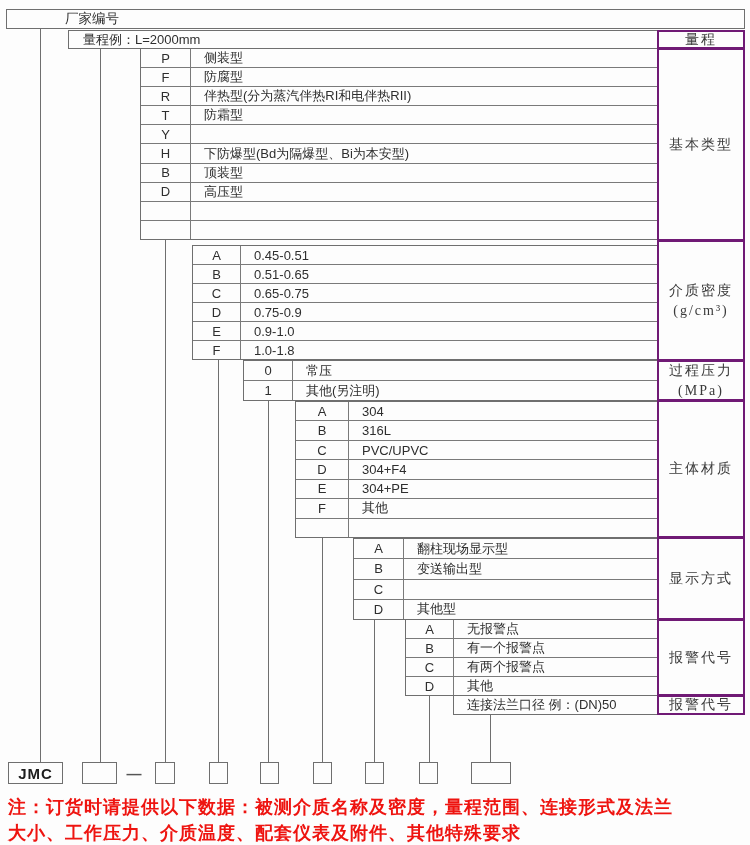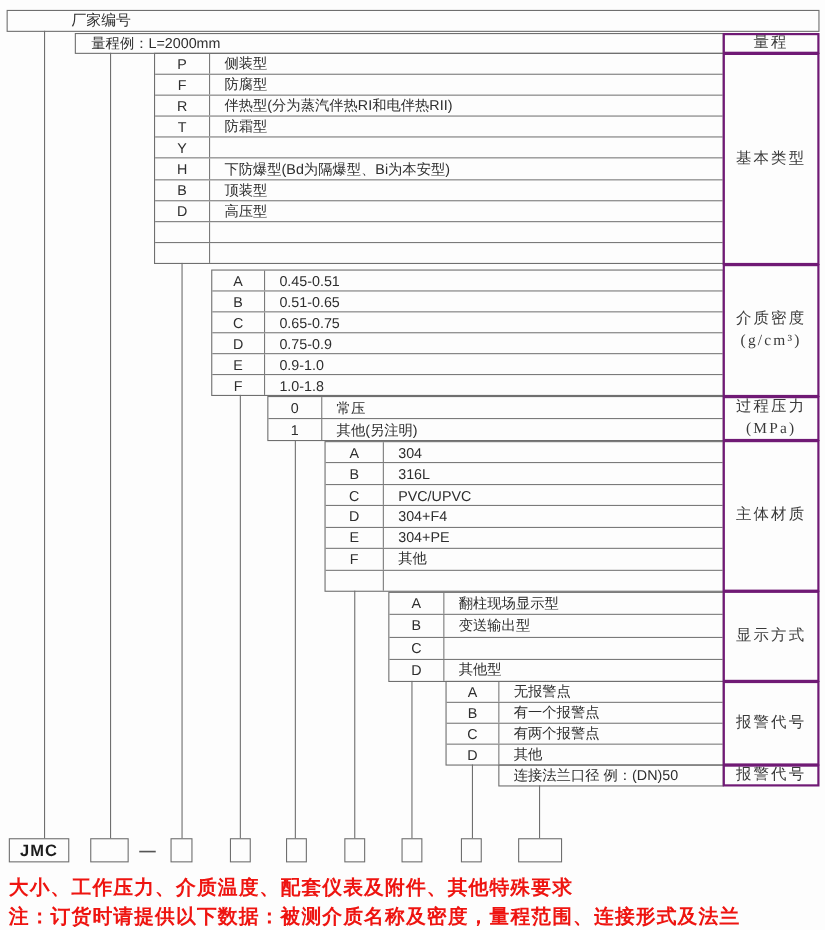--- a/index.html
+++ b/index.html
@@ -295,17 +295,17 @@
       <div class="model-box" style="left: 155px; width: 20px;"></div>
       <div class="model-box" style="left: 209px; width: 19px;"></div>
       <div class="model-box" style="left: 260px; width: 19px;"></div>
       <div class="model-box" style="left: 313px; width: 19px;"></div>
       <div class="model-box" style="left: 365px; width: 19px;"></div>
       <div class="model-box" style="left: 419px; width: 19px;"></div>
       <div class="model-box" style="left: 471px; width: 40px;"></div>
     </div>
 
   <div class="order-note">
+    <div>注：订货时请提供以下数据：被测介质名称及密度，量程范围、连接形式及法兰</div>
     <div>大小、工作压力、介质温度、配套仪表及附件、其他特殊要求</div>
-    <div>注：订货时请提供以下数据：被测介质名称及密度，量程范围、连接形式及法兰</div>
   </div>
 
 </div>
 
 </body></html>

